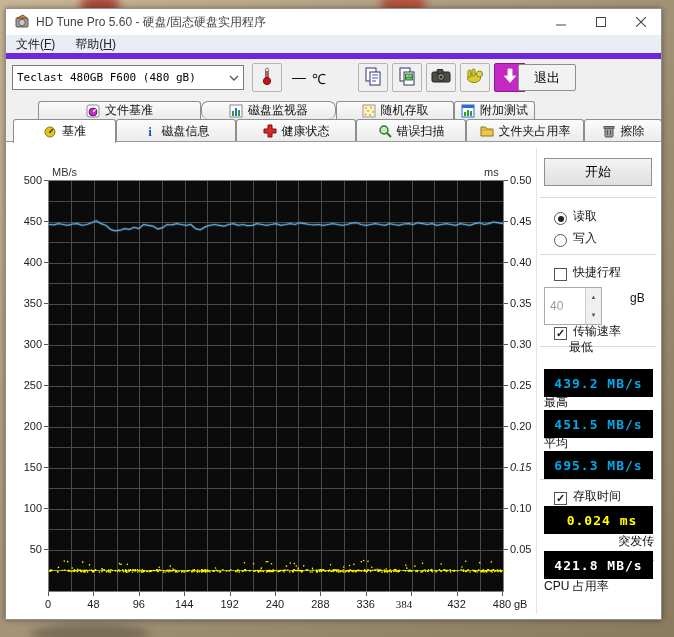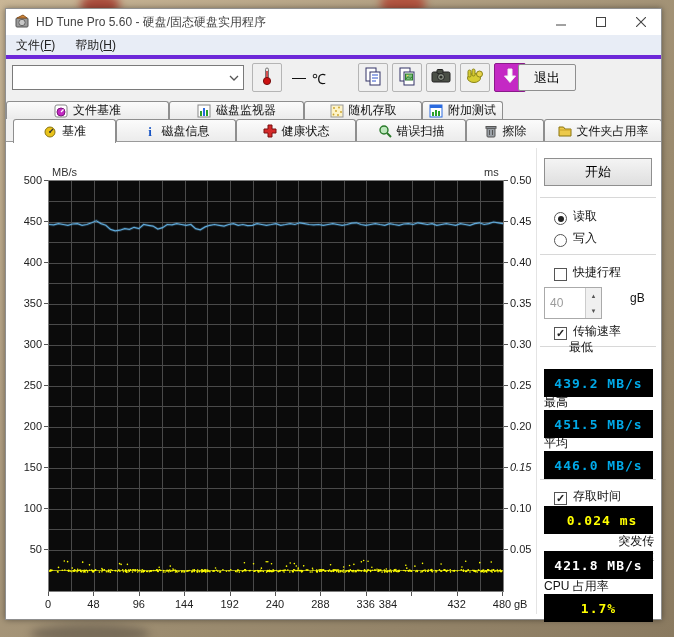--- a/index.html
+++ b/index.html
@@ -11,38 +11,38 @@
     background:#f0f0f0; border:1px solid #8f8f8f; box-shadow:0 0 6px rgba(0,0,0,.4); }
   
   .titlebar { position:absolute; left:0; top:0; width:100%; height:26px; background:#ffffff;
     display:flex; align-items:center; padding-left:8px; }
   .title { font-size:12px; color:#444; margin-left:6px; }
   .win-controls { position:absolute; right:0; top:0; height:26px; display:flex; }
   .win-btn { width:40px; height:26px; background:transparent; border:none; display:flex;
     align-items:center; justify-content:center; cursor:pointer; }
   
   .menubar { position:absolute; left:0; top:26px; width:100%; height:24px; background:#e8edf6;
-    display:flex; align-items:center; font-size:12px; color:#222; border-bottom:4px solid #6d28d9; }
+    display:flex; align-items:center; font-size:12px; color:#222; border-bottom:6px solid #6d28d9; }
   .menu-item { padding:4px 10px; cursor:default; }
   .menu-item u { text-decoration:underline; }
   
   .toolbar { position:absolute; left:0; top:50px; width:100%; height:42px; background:#f0f0f0;
     display:flex; align-items:center; }
   .drive-select { position:absolute; left:6px; top:6px; width:232px; height:25px; background:#fff;
     border:1px solid #7a7a7a; display:flex; align-items:center; font-family:"DejaVu Sans Mono",monospace;
     font-size:11px; padding:0 4px; cursor:pointer; }
   .drive-select .chev { margin-left:auto; color:#555; }
   .tool-btn { position:absolute; top:4px; width:30px; height:29px; background:#f0f0f0;
     border:1px solid #b5b5b5; border-radius:2px; display:flex; align-items:center; justify-content:center; cursor:pointer; }
   .temp-text { position:absolute; top:10px; font-size:14px; color:#111; }
   .exit-btn { position:absolute; left:512px; top:5px; width:58px; height:27px; background:#f2f2f2;
     border:1px solid #8f8f8f; border-radius:2px; font-size:13px; cursor:pointer; }
   
   .tabrow { position:absolute; left:0; display:flex; }
-  .row1 { top:92px; height:26px; }
+  .row1 { top:92px; height:26px; padding-left:32px; }
   .row2 { top:110px; height:23px; padding-left:7px; }
   .tab { display:flex; align-items:center; justify-content:center; gap:5px;
     border:1px solid #8e8e8e; border-bottom:none; border-radius:3px 3px 0 0;
     background:linear-gradient(#fbfbfb,#ebebeb); font-size:12px; color:#111; cursor:pointer; }
   .row1 .tab { height:18px; }
   .row2 .tab { height:23px; }
   .tab.active { background:#ffffff; position:relative; z-index:3; height:24px; }
   .tab .ticon { width:14px; height:14px; display:inline-flex; }
   
   .content { position:absolute; left:0; top:132px; width:655px; height:478px; background:#ffffff;
@@ -64,21 +64,21 @@
     background:linear-gradient(#f4f4f4,#dfdfdf); border:1px solid #8f8f8f; font-size:13px; cursor:pointer; }
   .psep { position:absolute; left:2px; width:116px; height:1px; background:#d8d8d8; }
   .ctl { position:absolute; left:16px; display:flex; align-items:flex-end; gap:6px; cursor:pointer; }
   .radio { width:13px; height:13px; border:1px solid #555; border-radius:50%; background:#fff;
     display:inline-flex; align-items:center; justify-content:center; }
   .radio .dot { width:6px; height:6px; border-radius:50%; background:#222; display:none; }
   .radio.checked .dot { display:block; }
   .checkbox { width:13px; height:13px; border:1px solid #555; background:#fff; font-size:11px;
     line-height:11px; text-align:center; color:#222; }
   .checkbox.checked::after { content:"\2713"; font-weight:bold; }
-  .spinner { position:absolute; left:6px; top:145px; width:58px; height:32px; border:1px solid #aaa;
+  .spinner { position:absolute; left:6px; top:145px; width:58px; height:38px; border:1px solid #aaa;
     background:#fff; display:flex; }
   .spin-val { flex:1; font-size:12px; color:#9b9b9b; display:flex; align-items:center; padding-left:5px; }
   .spin-btns { width:16px; display:flex; flex-direction:column; border-left:1px solid #ccc; }
   .spin-btns button { flex:1; border:none; background:#f0f0f0; font-size:6px; color:#555; cursor:pointer; padding:0; }
   .unit-gb { position:absolute; left:92px; top:149px; font-size:12px; }
   .plabel { position:absolute; left:6px; font-size:12px; }
   .lcd { position:absolute; left:6px; width:109px; height:28px; background:#000; color:#00a9e8;
     font-family:"DejaVu Sans Mono",monospace; font-size:13px; font-weight:bold;
     display:flex; align-items:center; justify-content:center; letter-spacing:1px; }
   .lcd.yellow { color:#ffff00; }
@@ -122,20 +122,21 @@
       </div>
     </div>
 
     <div class="menubar">
         <div class="menu-item"><span>文件(</span><u>F</u><span>)</span></div>
         <div class="menu-item"><span>帮助(</span><u>H</u><span>)</span></div>
       </div>
 
     <div class="toolbar">
       <div class="drive-select">
+        <span>Teclast 480GB F600 (480 gB)</span>
         <span class="chev"><svg width="10" height="6">
               <path d="M1 1 L5 5 L9 1" fill="none" stroke="#555" stroke-width="1.3"></path>
             </svg></span>
       </div>
       <button class="tool-btn" style="left:246px;">
         <span><svg width="12" height="20" viewBox="0 0 12 20">
               <rect x="4.5" y="2" width="3" height="11" rx="1.5" fill="#e8e8e8" stroke="#777"></rect>
               <rect x="5.3" y="5" width="1.4" height="8" fill="#cc1111"></rect>
               <circle cx="6" cy="15" r="3.6" fill="#cc1111" stroke="#771111"></circle>
             </svg></span>
@@ -188,21 +189,21 @@
         <div class="tab" style="width: 163px;">
           <span class="ticon">
             <svg width="14" height="14" viewBox="0 0 14 14">
               <rect x="1" y="1" width="12" height="12" rx="2" fill="#fff" stroke="#888"></rect>
               <circle cx="7" cy="8" r="4" fill="#c429c4" stroke="#7a167a"></circle>
               <line x1="7" y1="8" x2="9.5" y2="5.5" stroke="#fff" stroke-width="1.2"></line>
             </svg>
           </span>
           <span>文件基准</span>
         </div>
-        <div class="tab" style="width: 135px;">
+        <div class="tab" style="width: 135px; border-radius: 7px;">
           <span class="ticon">
             <svg width="14" height="14" viewBox="0 0 14 14">
               <rect x="1" y="1" width="12" height="12" fill="#fff" stroke="#888"></rect>
               <rect x="3" y="7" width="2" height="5" fill="#2aa02a"></rect>
               <rect x="6" y="4" width="2" height="8" fill="#2a6adf"></rect>
               <rect x="9" y="6" width="2" height="6" fill="#2aa02a"></rect>
             </svg>
           </span>
           <span>磁盘监视器</span>
         </div>
@@ -262,39 +263,39 @@
         </div>
         <div class="tab" style="width: 110px;">
           <span class="ticon">
             <svg width="14" height="14" viewBox="0 0 14 14">
               <circle cx="6" cy="6" r="4" fill="#bfe8bf" stroke="#2a7a2a" stroke-width="1.4"></circle>
               <line x1="9" y1="9" x2="13" y2="13" stroke="#2a7a2a" stroke-width="2"></line>
             </svg>
           </span>
           <span>错误扫描</span>
         </div>
+        <div class="tab" style="width: 118px;">
+          <span class="ticon">
+            <svg width="14" height="14" viewBox="0 0 14 14">
+              <path d="M1 4 L1 12 L13 12 L13 5 L7 5 L5.5 3 L1 3 Z" fill="#ecc94b" stroke="#8a7410"></path>
+              <path d="M1 6 L13 6" stroke="#c9a227"></path>
+            </svg>
+          </span>
+          <span>文件夹占用率</span>
+        </div>
         <div class="tab" style="width: 78px;">
           <span class="ticon">
             <svg width="14" height="14" viewBox="0 0 14 14">
               <rect x="3" y="4" width="8" height="9" rx="1" fill="#9aa0a6" stroke="#555"></rect>
               <rect x="2" y="2.5" width="10" height="1.8" fill="#9aa0a6" stroke="#555"></rect>
               <line x1="5.5" y1="6" x2="5.5" y2="11" stroke="#555"></line>
               <line x1="8.5" y1="6" x2="8.5" y2="11" stroke="#555"></line>
             </svg>
           </span>
           <span>擦除</span>
-        </div>
-        <div class="tab" style="width: 118px;">
-          <span class="ticon">
-            <svg width="14" height="14" viewBox="0 0 14 14">
-              <path d="M1 4 L1 12 L13 12 L13 5 L7 5 L5.5 3 L1 3 Z" fill="#ecc94b" stroke="#8a7410"></path>
-              <path d="M1 6 L13 6" stroke="#c9a227"></path>
-            </svg>
-          </span>
-          <span>文件夹占用率</span>
         </div>
       </div>
 
     <div class="content">
       <div class="chart">
         <div class="axis-unit" style="left:46px;top:24px;">MB/s</div>
         <div class="axis-unit" style="left:478px;top:24px;">ms</div>
         <div class="plot">
           <svg id="plot-svg" width="454" height="410">
               <line x1="22.700000000000003" y1="0" x2="22.700000000000003" y2="410" stroke="#4a4a4a" stroke-width="1" shape-rendering="crispEdges"></line>
@@ -910,21 +911,21 @@
             <div class="tick-label tl-x" style="left: 158.2px; top: 456px;">144</div>
             <div class="tickmark" style="left: 178.2px; top: 450px; width: 1px; height: 4px;"></div>
             <div class="tick-label tl-x" style="left: 203.6px; top: 456px;">192</div>
             <div class="tickmark" style="left: 223.6px; top: 450px; width: 1px; height: 4px;"></div>
             <div class="tick-label tl-x" style="left: 249px; top: 456px;">240</div>
             <div class="tickmark" style="left: 269px; top: 450px; width: 1px; height: 4px;"></div>
             <div class="tick-label tl-x" style="left: 294.4px; top: 456px;">288</div>
             <div class="tickmark" style="left: 314.4px; top: 450px; width: 1px; height: 4px;"></div>
             <div class="tick-label tl-x" style="left: 339.8px; top: 456px;">336</div>
             <div class="tickmark" style="left: 359.8px; top: 450px; width: 1px; height: 4px;"></div>
-            <div class="tick-label tl-x" style="left: 362px; top: 456px;">384</div>
+            <div class="tick-label tl-x" style="left: 378px; top: 456px; font-family: Liberation Serif, serif;">384</div>
             <div class="tickmark" style="left: 405.2px; top: 450px; width: 1px; height: 4px;"></div>
             <div class="tick-label tl-x" style="left: 430.6px; top: 456px;">432</div>
             <div class="tickmark" style="left: 450.6px; top: 450px; width: 1px; height: 4px;"></div>
             <div class="tick-label tl-x" style="left: 476px; top: 456px;">480</div>
             <div class="tickmark" style="left: 496px; top: 450px; width: 1px; height: 4px;"></div>
             <div class="tick-label tl-right" style="left: 508px; top: 456px;">gB</div>
           </div>
       </div>
 
       <div class="vsep"></div>
@@ -962,34 +963,33 @@
           <span class="checkbox checked" id="cb-transfer"></span>
           <span>传输速率</span>
         </div>
         <div class="psep" style="top:204px;"></div>
 
         <div class="plabel" style="top:197px;margin-left:25px;">最低</div>
         <div class="lcd" style="top:227px;">439.2 MB/s</div>
         <div class="plabel" style="top:252px;">最高</div>
         <div class="lcd" style="top:268px;">451.5 MB/s</div>
         <div class="plabel" style="top:293px;">平均</div>
-        <div class="lcd" style="top:309px;">446.0 MB/s</div>
+        <div class="lcd" style="top:309px;">695.3 MB/s</div>
         <div class="psep" style="top:337px;"></div>
 
         <div class="ctl" style="top:346px;">
           <span class="checkbox checked" id="cb-access"></span>
           <span>存取时间</span>
         </div>
         <div class="lcd yellow" style="top:364px;padding-left:7px;">0.024 ms</div>
 
         <div class="ctl" style="top:391px;padding-left:47px;">
           <span class="checkbox checked" id="cb-burst"></span>
           <span>突发传输速率</span>
         </div>
         <div class="lcd white" style="top:409px;">421.8 MB/s</div>
 
         <div class="plabel" style="top:436px;">CPU 占用率</div>
-        <div class="lcd yellow" style="top:452px;">1.7%</div>
       </div>
     </div>
 
   </div>
 </div>
 
 </body></html>

